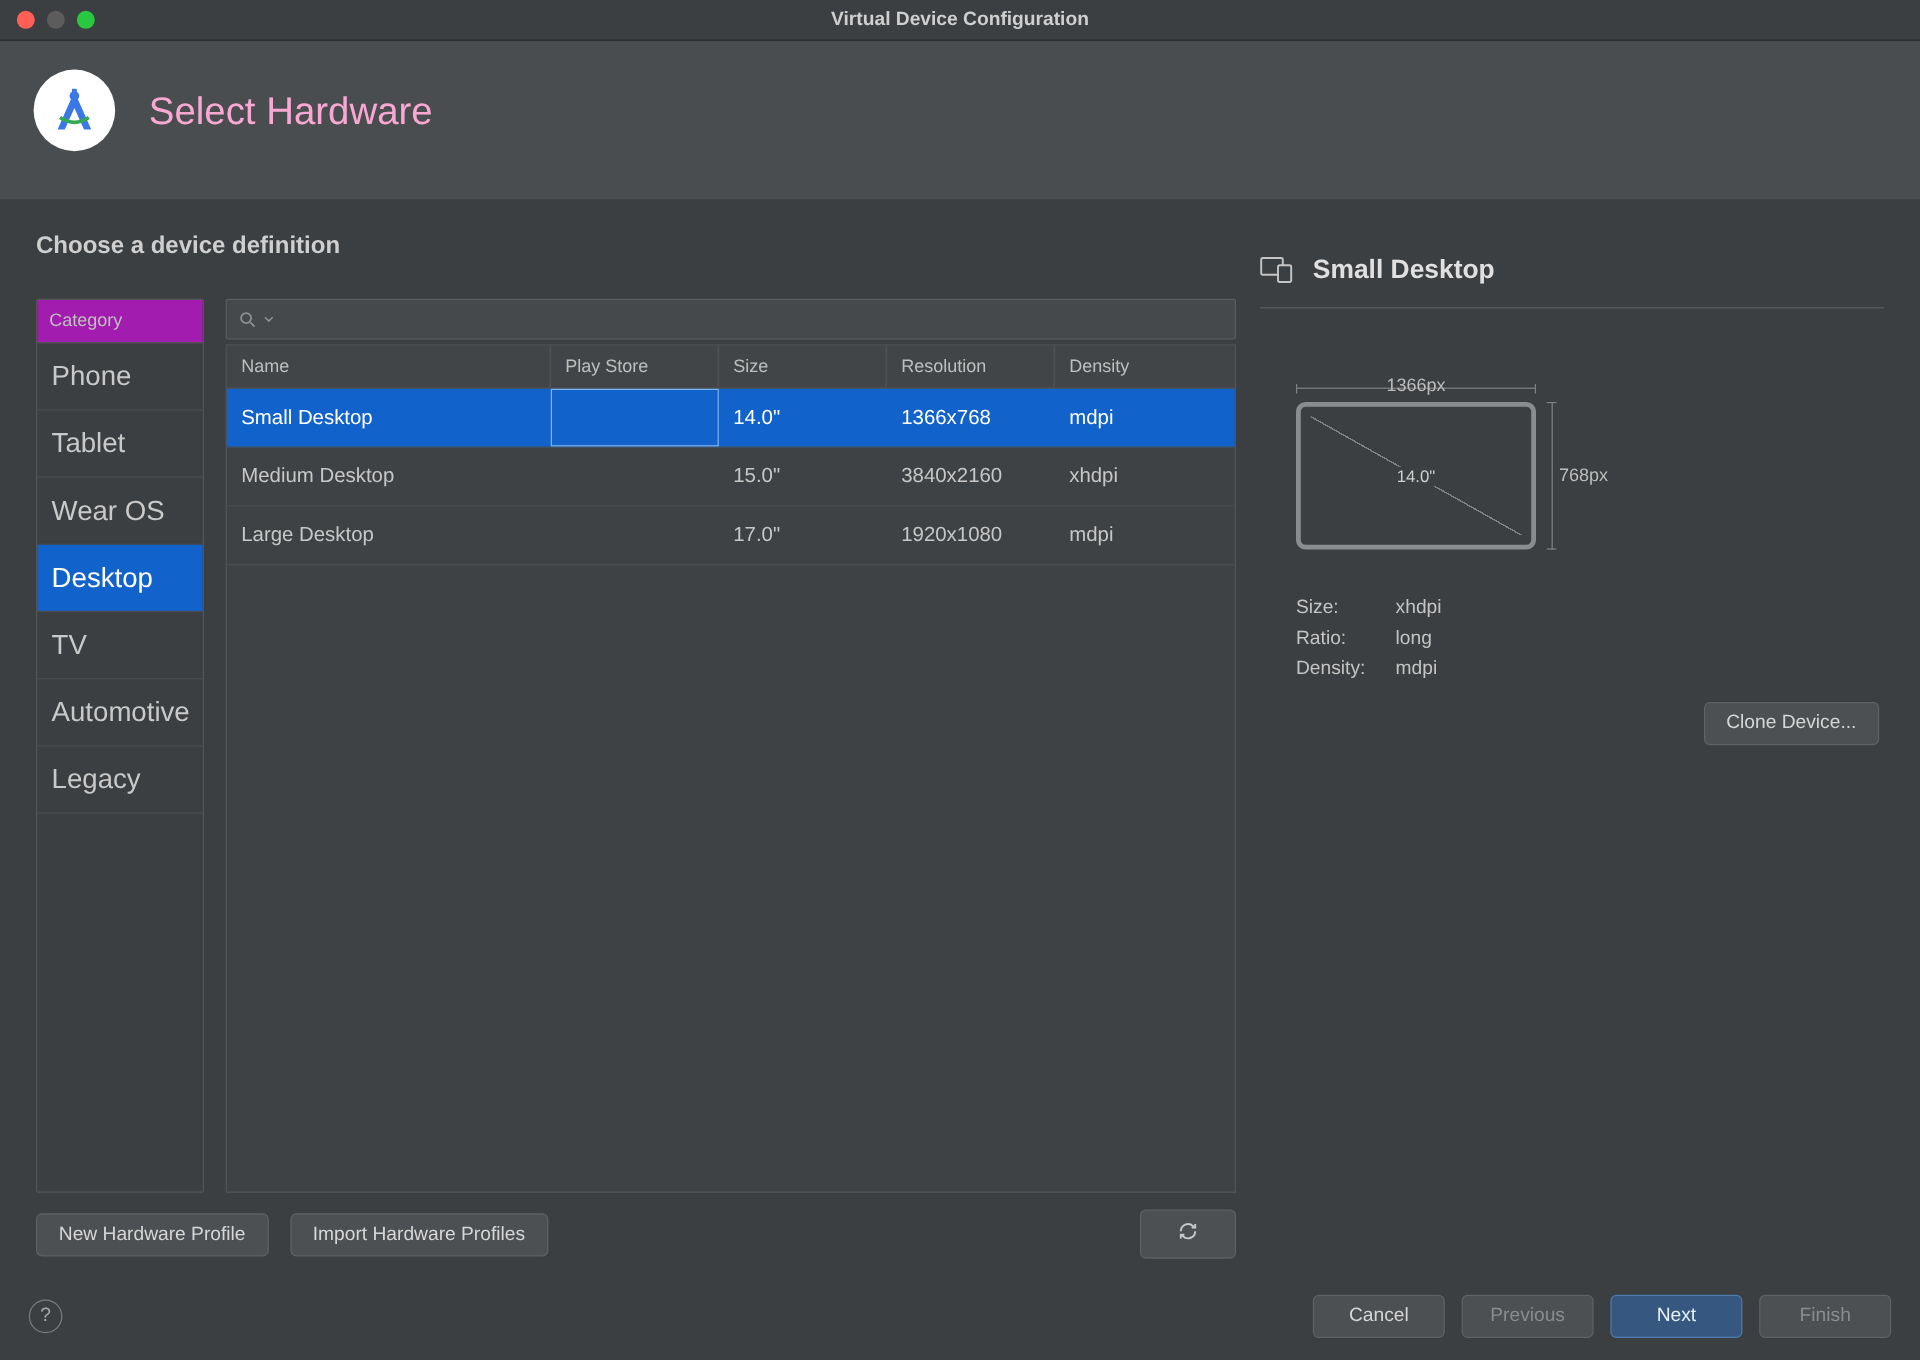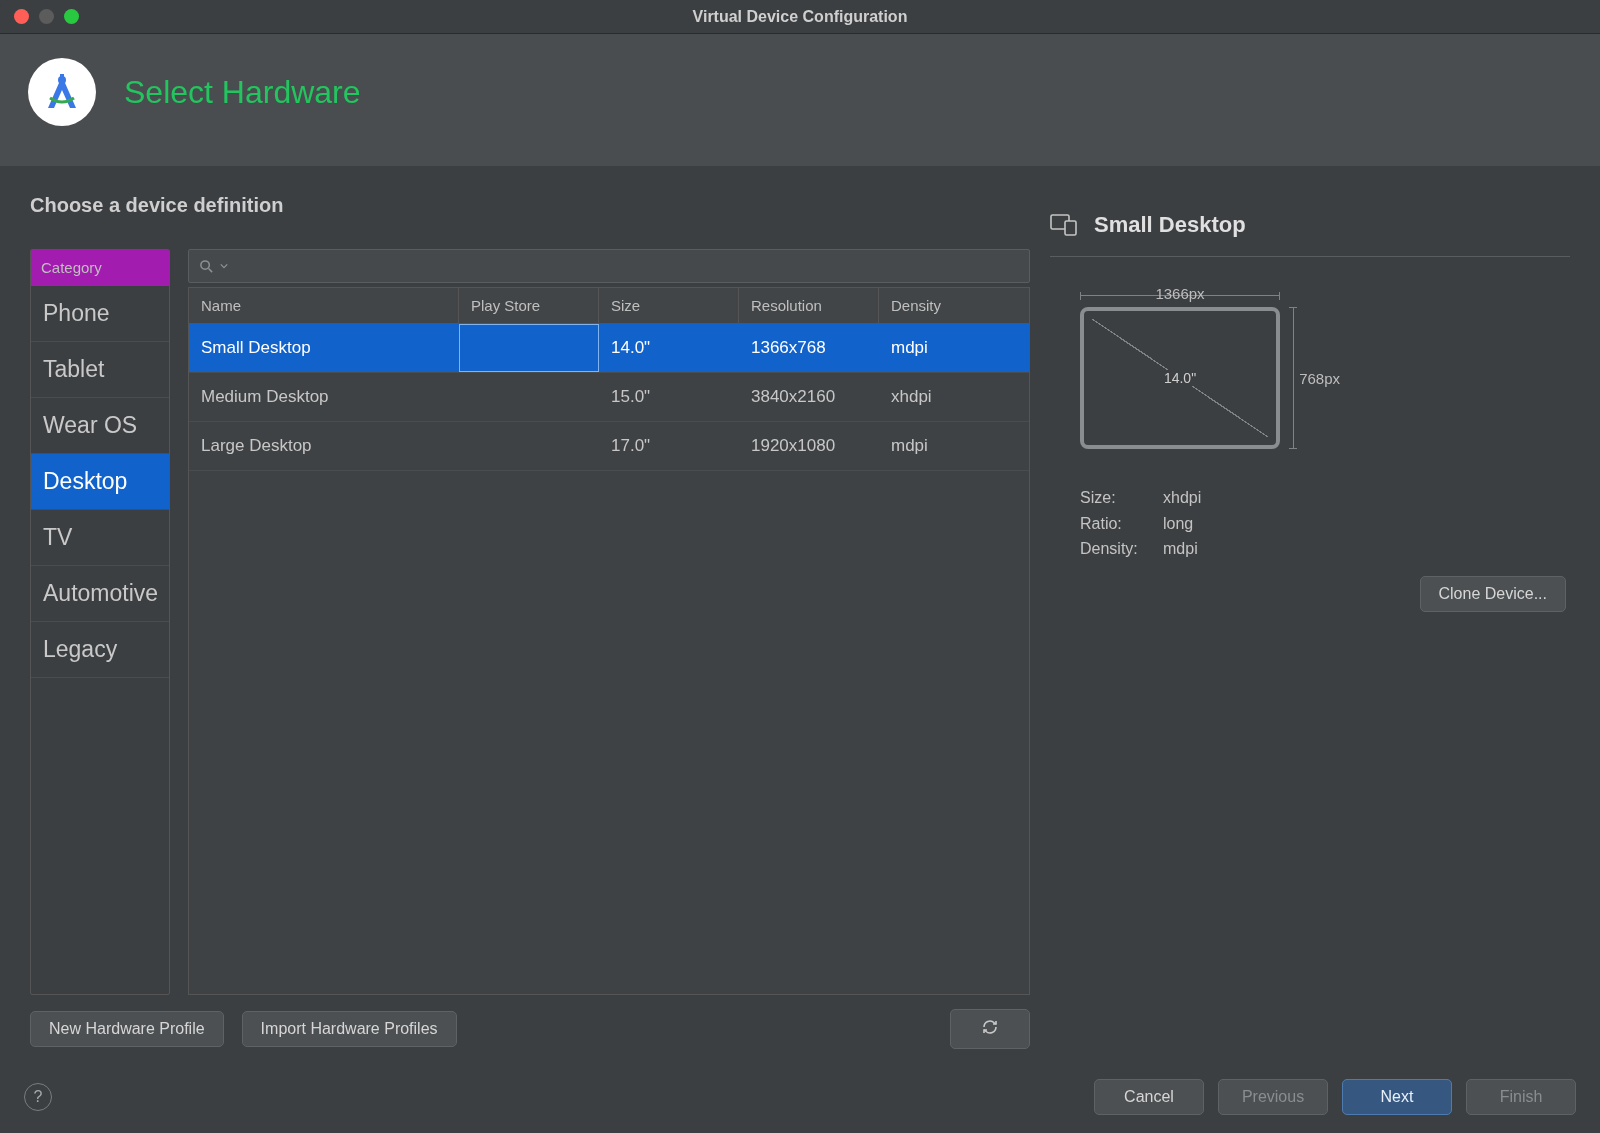--- a/index.html
+++ b/index.html
@@ -37,21 +37,21 @@
     background: #4a4d4f;
     padding: 24px 28px 40px 28px;
     display: flex;
     align-items: center;
     gap: 28px;
   }
   .header-icon {
     width: 68px; height: 68px; border-radius: 50%; background: #fff;
     display: inline-flex; align-items: center; justify-content: center;
   }
-  .header-title { font-size: 32px; color: #22c55e; font-weight: 500; }
+  .header-title { font-size: 32px; color: #f9a8d4; font-weight: 500; }
 
   
   .main { flex: 1; padding: 28px 30px 0 30px; display: flex; gap: 20px; }
   .left-pane { flex: 1; display: flex; flex-direction: column; }
   .section-title { font-size: 20px; font-weight: 600; color: #cfcfcf; margin-bottom: 32px; }
   .def-row { display: flex; gap: 18px; min-height: 0; flex: 1; }
 
   .category-col {
     width: 140px;
     border: 1px solid #555;
@@ -131,21 +131,21 @@
     cursor: default;
   }
   .btn.icon-only { padding: 8px 30px; }
   .spacer { flex: 1; }
 
   
   .preview { width: 520px; padding-top: 18px; }
   .preview-header { display: flex; align-items: center; gap: 16px; padding-bottom: 18px; border-bottom: 1px solid #5a5d5f; }
   .preview-title { font-size: 22px; font-weight: 700; color: #e0e0e0; }
   .preview-body { padding-top: 50px; padding-left: 30px; }
-  .scr-area { position: relative; width: 200px; height: 142px; }
+  .scr-area { position: relative; width: 200px; height: 123px; margin-top: 28px; }
   .scr-width { position:absolute; top:-22px; left:0; right:0; text-align:center; font-size:15px; color:#bdbdbd; }
   .scr-height { position:absolute; right:-60px; top:0; bottom:0; display:flex; align-items:center; font-size:15px; color:#bdbdbd; }
   .scr-rect {
     position:absolute; inset:0;
     border: 4px solid #8a8d8f; border-radius: 8px;
   }
   .scr-diag {
     position:absolute; inset:8px;
     background:
       linear-gradient(to top right,

